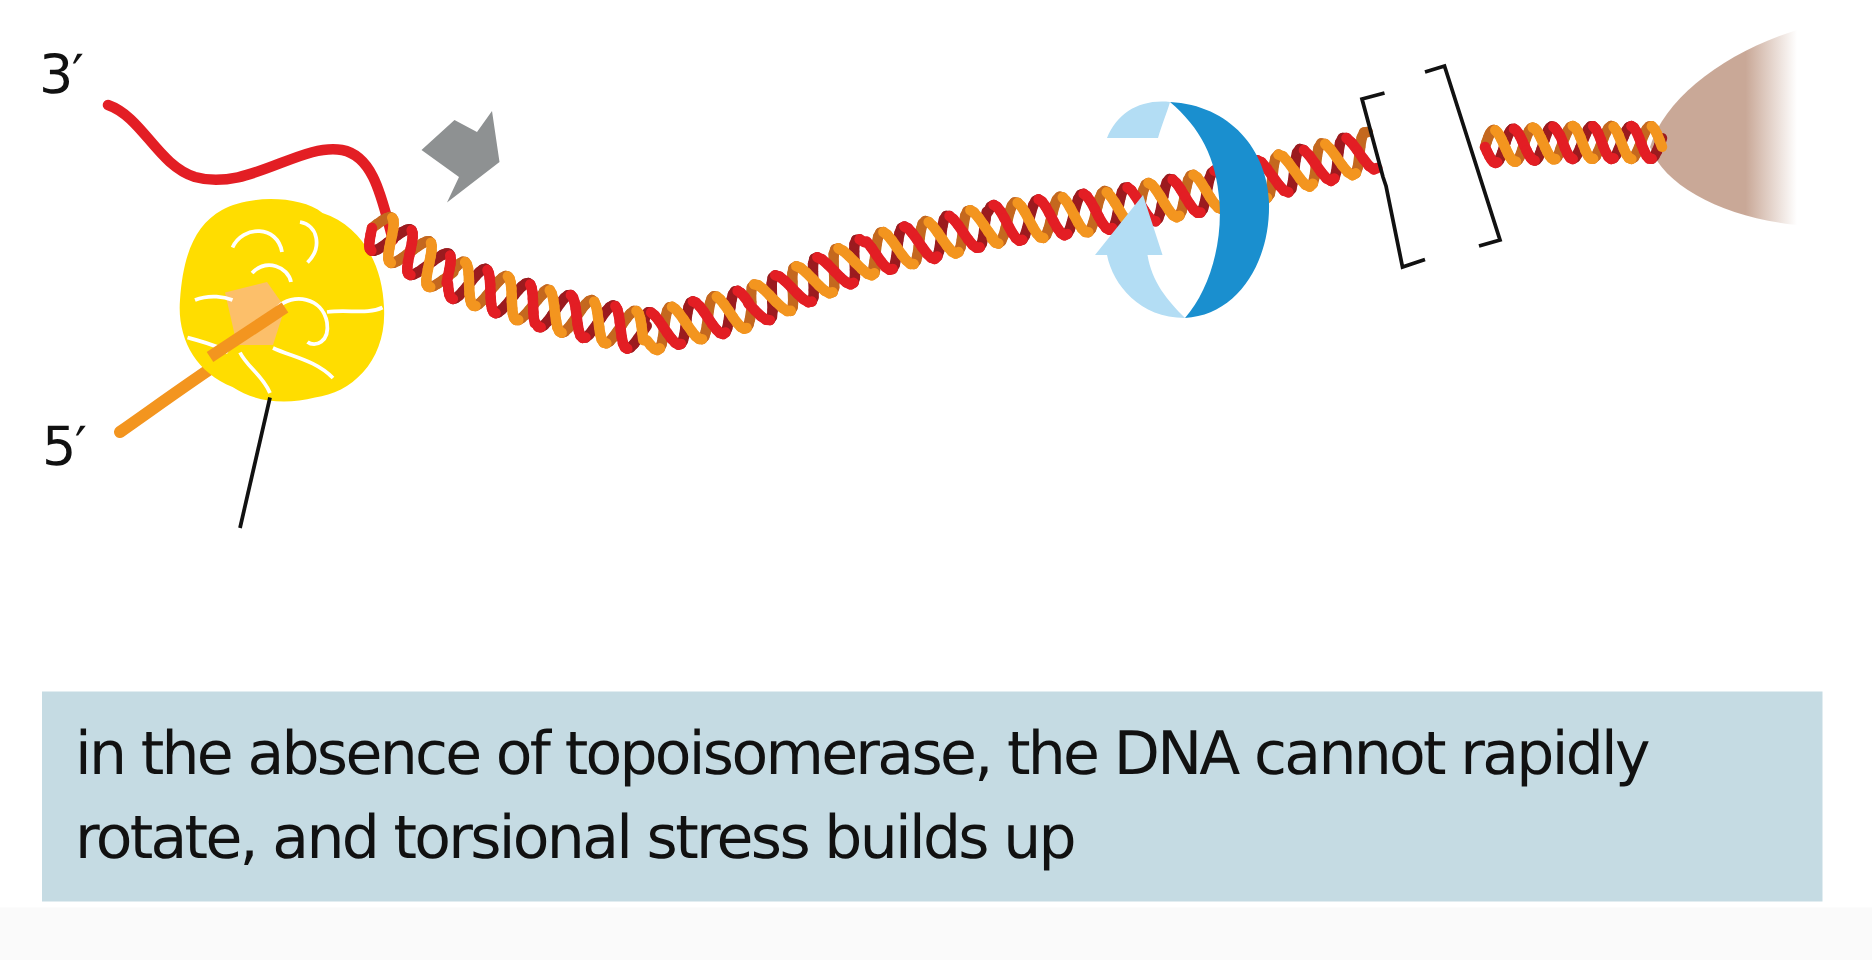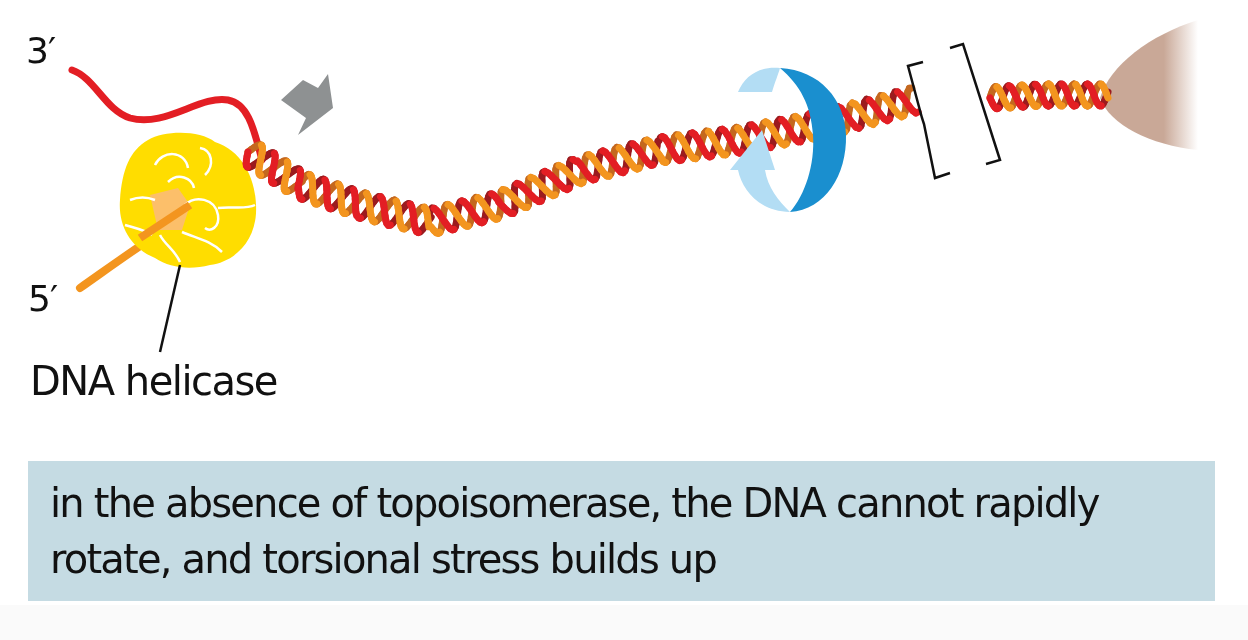--- a/index.html
+++ b/index.html
@@ -951,19 +951,18 @@
     </g>
 
     <g stroke="#111" stroke-width="2.5" fill="none">
       <path d="M923,62 L908,66 L922,118 L924,124 L935,178 L950,173"></path>
       <path d="M950,48 L963,44 L1000,160 L986,164"></path>
     </g>
   </svg>
 
   <div class="label label-3prime">3′</div>
   <div class="label label-5prime">5′</div>
-  <div class="label label-helicase">DNA helicase</div>
 </div>
 
 <div class="caption-box">
   <div class="caption-text">in the absence of topoisomerase, the DNA cannot rapidly rotate, and torsional stress builds up</div>
 </div>
 <div class="bottom-strip"></div>
 
 </body></html>

